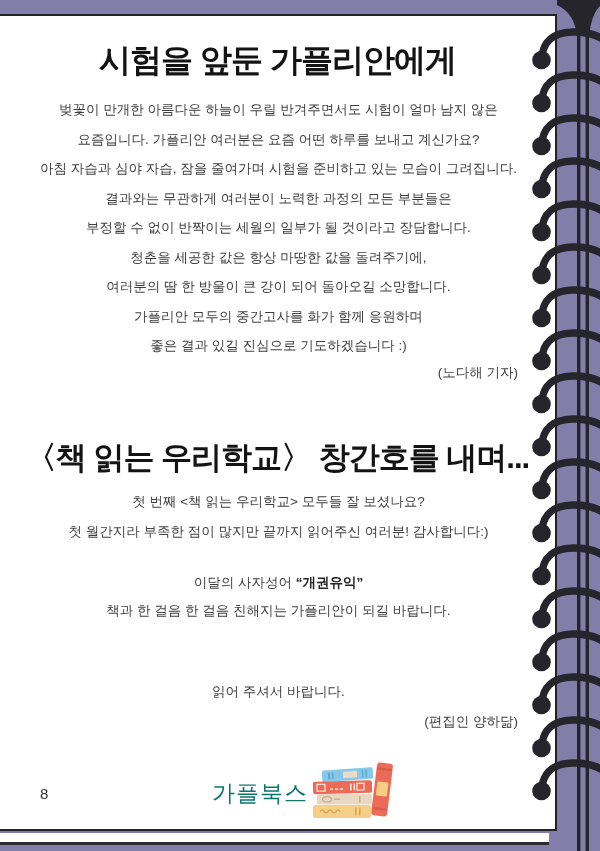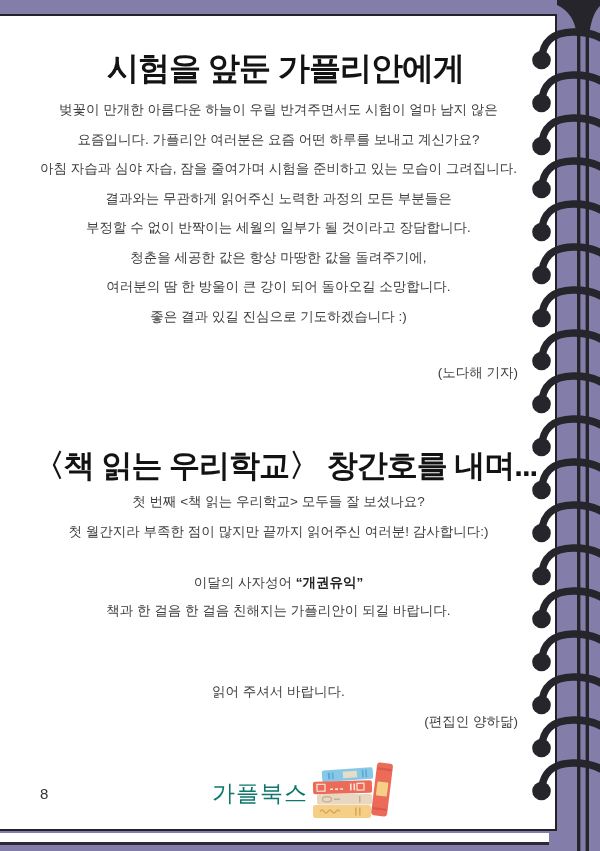--- a/index.html
+++ b/index.html
@@ -13,21 +13,21 @@
     background:#ffffff;border:2.5px solid #222228;border-left:none;
     box-sizing:border-box;
   }
   .under-page{
     position:absolute;left:0;top:833px;width:549px;height:9px;
     background:#ffffff;border-bottom:3px solid #2a2a30;
   }
   #spiral{position:absolute;left:0;top:0;width:600px;height:851px;pointer-events:none;}
   .headline{
     position:absolute;left:50%;transform:translateX(-50%);
-    margin:8px;font-weight:900;font-size:32px;line-height:40px;
+    margin:0;font-weight:900;font-size:32px;line-height:40px;
     color:#131313;letter-spacing:-1px;white-space:nowrap;text-align:right;
   }
   #title1{top:24px;}
   #title2{top:422px;font-size:31px;}
   .bodyblock{
     position:absolute;left:0;width:557px;text-align:center;
     font-size:13.5px;color:#3e3e3e;line-height:29.5px;
   }
   .tline{height:29.5px;white-space:nowrap;}
   #body1{top:79px;}
@@ -54,24 +54,25 @@
 <body>
 
 <div class="notebook-page">
 
   <h1 id="title1" class="headline">시험을 앞둔 가플리안에게</h1>
 
   <div id="body1" class="bodyblock">
       <div class="tline">벚꽃이 만개한 아름다운 하늘이 우릴 반겨주면서도 시험이 얼마 남지 않은</div>
       <div class="tline">요즘입니다. 가플리안 여러분은 요즘 어떤 하루를 보내고 계신가요?</div>
       <div class="tline">아침 자습과 심야 자습, 잠을 줄여가며 시험을 준비하고 있는 모습이 그려집니다.</div>
-      <div class="tline">결과와는 무관하게 읽어주신 노력한 과정의 모든 부분들은</div>
+      <div class="tline">결과와는 무관하게 여러분이 노력한 과정의 모든 부분들은</div>
       <div class="tline">부정할 수 없이 반짝이는 세월의 일부가 될 것이라고 장담합니다.</div>
       <div class="tline">청춘을 세공한 값은 항상 마땅한 값을 돌려주기에,</div>
       <div class="tline">여러분의 땀 한 방울이 큰 강이 되어 돌아오길 소망합니다.</div>
+      <div class="tline">가플리안 모두의 중간고사를 화가 함께 응원하며</div>
       <div class="tline">좋은 결과 있길 진심으로 기도하겠습니다 :)</div>
     </div>
 
   <div id="byline1" class="byline">(노다해 기자)</div>
 
   <h1 id="title2" class="headline">〈책 읽는 우리학교〉 창간호를 내며...</h1>
 
   <div id="body2a" class="bodyblock">
       <div class="tline">첫 번째 &lt;책 읽는 우리학교&gt; 모두들 잘 보셨나요?</div>
       <div class="tline">첫 월간지라 부족한 점이 많지만 끝까지 읽어주신 여러분! 감사합니다:)</div>

